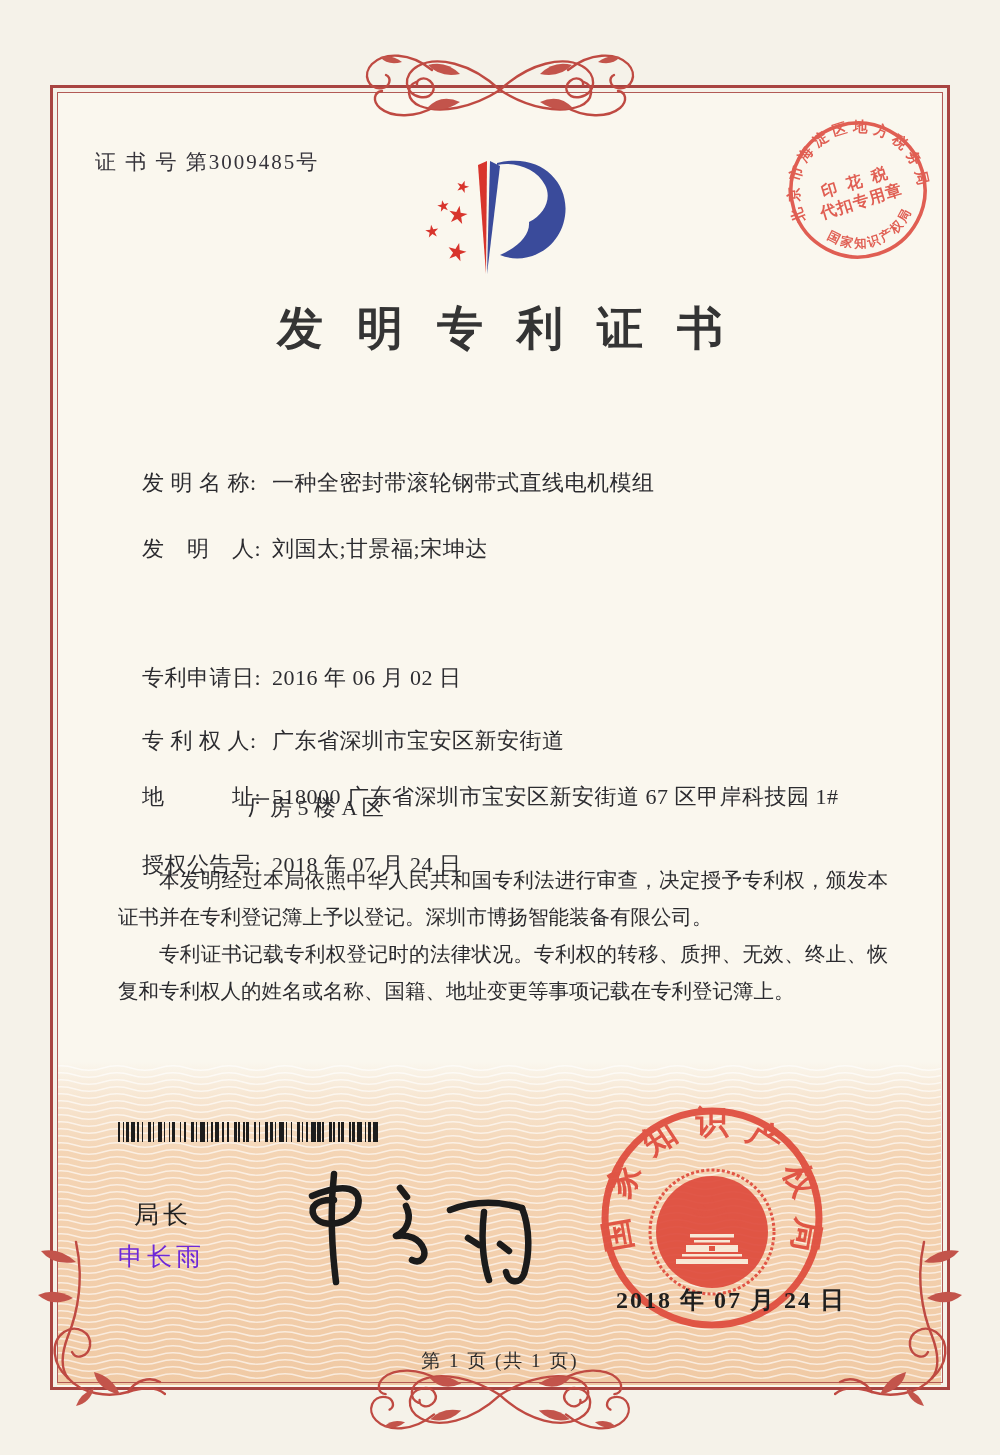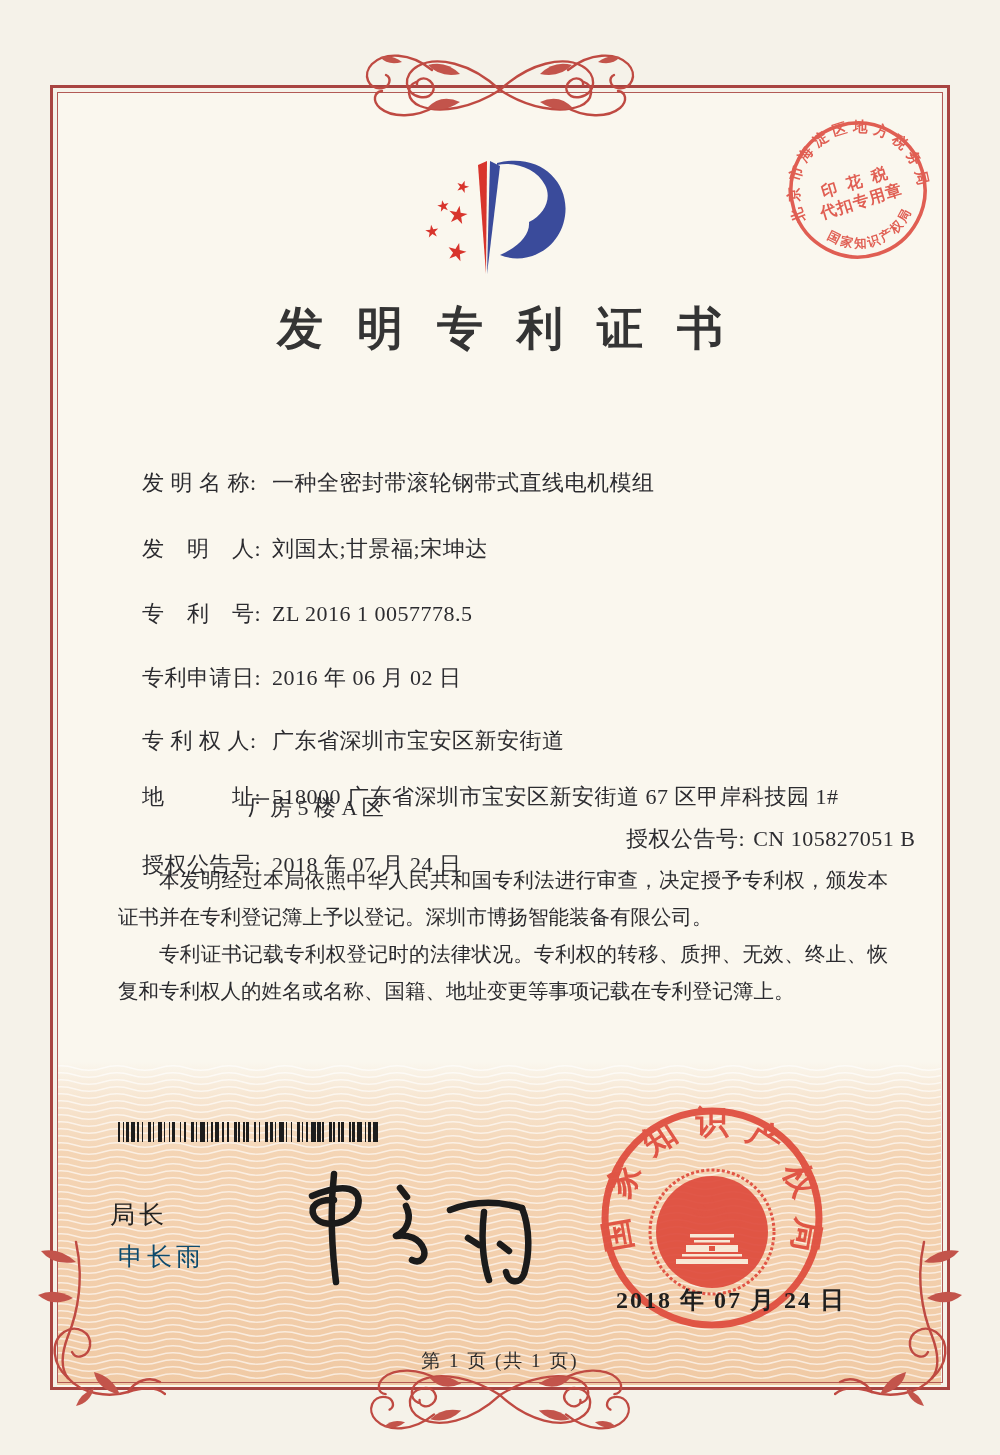--- a/index.html
+++ b/index.html
@@ -34,24 +34,24 @@
   .grant-no{position:absolute;left:508px;top:0;font-size:22px;white-space:pre;}
   
   .body-text{position:absolute;left:118px;top:862px;width:770px;}
   .body-text p{margin:0;font-size:20.5px;line-height:37px;text-indent:2em;text-align:justify;color:#2b2b2f;}
   
   .barcode{position:absolute;left:118px;top:1122px;width:262px;height:20px;display:flex;align-items:stretch;}
   .barcode span{display:block;height:100%;flex:none;}
   .bc-bar{background:#1d1d1d;}
   .bc-space{background:transparent;}
   
-  .sig-title{position:absolute;left:110px;top:1198px;font-size:25px;letter-spacing:4px;
+  .sig-title{position:absolute;left:134px;top:1198px;font-size:25px;letter-spacing:4px;
      font-family:"Liberation Sans","DejaVu Sans",sans-serif;font-weight:500;color:#222;}
   .sig-name{position:absolute;left:118px;top:1240px;font-size:25px;letter-spacing:4px;
-     font-family:"Liberation Sans","DejaVu Sans",sans-serif;font-weight:500;color:#0c4a6e;}
+     font-family:"Liberation Sans","DejaVu Sans",sans-serif;font-weight:500;color:#6d28d9;}
   .sig-script{position:absolute;left:272px;top:1158px;}
   .sig-script path{fill:none;stroke:#1b1b1b;stroke-width:6.5;stroke-linecap:round;stroke-linejoin:round;}
   
   .tax-stamp{position:absolute;left:772px;top:104px;}
   .tax-stamp text{font-family:"Liberation Serif","DejaVu Serif",serif;font-weight:bold;fill:#dd4a3e;}
   .office-stamp{position:absolute;left:582px;top:1088px;}
   .office-stamp text{font-family:"Liberation Serif","DejaVu Serif",serif;font-weight:bold;fill:#df4b3c;}
   .issue-date{position:absolute;left:616px;top:1284px;font-size:24px;font-weight:600;
      letter-spacing:2px;color:#1f1f1f;white-space:pre;}
   
@@ -149,20 +149,21 @@
       <path class="orn-fill" d="M49,62 q-18,-11 -35,-3 q15,13 35,3 Z"></path>
       <path class="orn-fill" d="M96,159 q-7,-18 -26,-23 q3,17 26,23 Z"></path>
       <path class="orn-fill" d="M70,152 q-14,6 -18,18 q14,-3 18,-18 Z"></path>
     </g>
   </svg>
 
   <svg class="ornament" style="left:834px;top:1236px;" width="142" height="172" viewBox="0 0 142 172">
     <use href="#cornfl" transform="translate(142,0) scale(-1,1)"></use>
   </svg>
 
+  <div class="cert-no">证 书 号 第3009485号</div>
 
   <svg class="tax-stamp" width="172" height="172" viewBox="0 0 172 172">
     <g transform="translate(86,86) rotate(-17)" opacity="0.88">
       <circle cx="0" cy="0" r="67" fill="none" stroke="#dd4a3e" stroke-width="3.6"></circle>
       <defs>
         <path id="taxTop" d="M-58,17 A60,60 0 1 1 58,17"></path>
         <path id="taxBot" d="M-46,34 A57,57 0 0 0 46,34"></path>
       </defs>
       <text font-size="14.5" text-anchor="middle">
         <textPath href="#taxTop" startOffset="50%" textLength="212" lengthAdjust="spacing">北京市海淀区地方税务局</textPath>
@@ -193,36 +194,32 @@
   </svg>
 
   <div class="page-title">发明专利证书</div>
 
   <div class="field-row" style="top:442px;">
     <span class="lab">发 明 名 称:</span><span class="val">一种全密封带滚轮钢带式直线电机模组</span>
   </div>
   <div class="field-row" style="top:508px;">
     <span class="lab">发　明　人:</span><span class="val">刘国太;甘景福;宋坤达</span>
   </div>
-  <div class="field-row" style="top:573px;">
-    <span class="lab">专　利　号:</span><span class="val">ZL 2016 1 0057778.5</span>
-  </div>
   <div class="field-row" style="top:637px;">
     <span class="lab">专利申请日:</span><span class="val">2016 年 06 月 02 日</span>
   </div>
   <div class="field-row" style="top:700px;">
     <span class="lab">专 利 权 人:</span><span class="val">广东省深圳市宝安区新安街道</span>
   </div>
   <div class="field-row" style="top:756px;">
     <span class="lab">地　　　址:</span><span class="val">518000 广东省深圳市宝安区新安街道 67 区甲岸科技园 1#</span>
   </div>
   <div class="addr-line2" style="top:793px;">厂房 5 楼 A 区</div>
   <div class="field-row" style="top:824px;width:830px;">
     <span class="lab">授权公告号:</span><span class="val">2018 年 07 月 24 日</span>
-    <span class="grant-no"><span>授权公告号:</span><span class="val">CN 105827051 B</span></span>
   </div>
 
   <div class="body-text">
     <p>本发明经过本局依照中华人民共和国专利法进行审查，决定授予专利权，颁发本证书并在专利登记簿上予以登记。深圳市博扬智能装备有限公司。</p>
     <p>专利证书记载专利权登记时的法律状况。专利权的转移、质押、无效、终止、恢复和专利权人的姓名或名称、国籍、地址变更等事项记载在专利登记簿上。</p>
   </div>
 
   <div class="barcode">
       <span class="bc-bar" style="width: 1.58788px;"></span>
       <span class="bc-space" style="width: 3.17576px;"></span>

